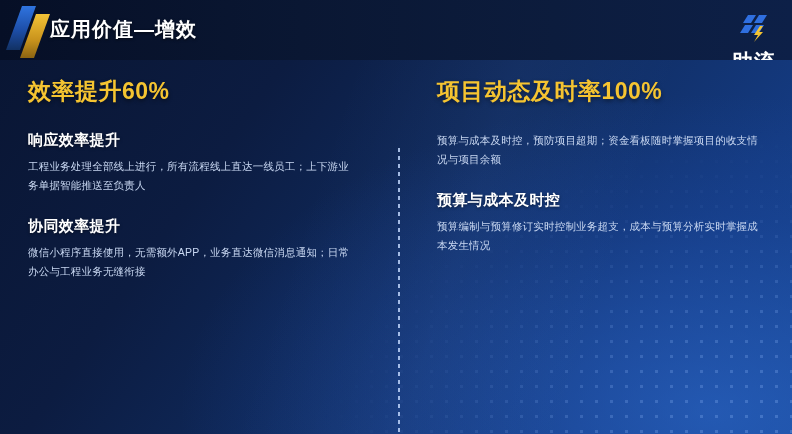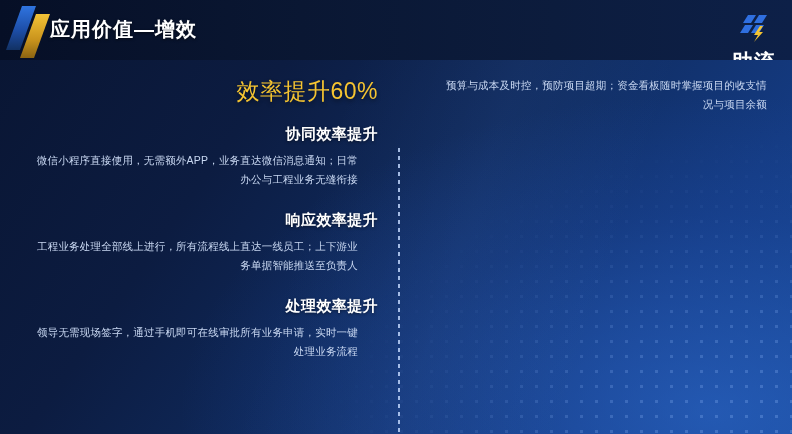--- a/index.html
+++ b/index.html
@@ -20,21 +20,20 @@
       radial-gradient(ellipse 700px 420px at 88% 92%, rgba(40,95,195,0.55) 0%, rgba(30,75,170,0.22) 45%, rgba(0,0,0,0) 72%),
       linear-gradient(128deg, #0a1736 0%, #0d1f46 32%, #123濃 55%, #123a7e 72%, #16458f 100%);
     background-color: #0d2150;
   }
 
   
   #slide {
     background:
       radial-gradient(ellipse 720px 430px at 90% 95%, rgba(45,105,205,0.60) 0%, rgba(32,80,175,0.26) 46%, rgba(0,0,0,0) 74%),
       linear-gradient(125deg, #091532 0%, #0c1c41 30%, #102d63 58%, #143a80 80%, #174692 100%);
-    text-align: right;
   }
 
   
   #dots {
     position: absolute;
     inset: 0;
     pointer-events: none;
     background-image: radial-gradient(circle, rgba(150,190,255,0.30) 1.6px, rgba(0,0,0,0) 2.0px);
     background-size: 15px 15px;
     background-position: 4px 4px;
@@ -123,24 +122,24 @@
   .column {
     position: absolute;
     top: 76px;
     width: 350px;
   }
   #col-left  { left: 28px; }
   #col-right { left: 437px; }
 
   .col-heading {
     font-size: 23px;
-    font-weight: normal;
+    font-weight: bold;
     color: #f5c431;
     letter-spacing: 0.5px;
-    margin: 0 0 18px 0;
+    margin: 0 0 24px 0;
     text-shadow: 0 2px 4px rgba(0,0,0,0.45);
   }
 
   .block { margin-bottom: 21px; }
 
   .block-title {
     font-size: 15px;
     font-weight: bold;
     color: #ffffff;
     margin: 0 0 7px 0;
@@ -199,37 +198,38 @@
       <div id="logo-text">助流</div>
     </div>
   </div>
 
   <div id="divider"></div>
 
   <div class="column" id="col-left">
     <h2 class="col-heading">效率提升60%</h2>
 
     <div class="block">
+      <h3 class="block-title">响应效率提升</h3>
+      <p class="block-body">工程业务处理全部线上进行，所有流程线上直达一线员工；上下游业务单据智能推送至负责人</p>
+    </div>
+
+    <div class="block">
       <h3 class="block-title">协同效率提升</h3>
       <p class="block-body">微信小程序直接使用，无需额外APP，业务直达微信消息通知；日常办公与工程业务无缝衔接</p>
     </div>
 
-    <div class="block">
-      <h3 class="block-title">响应效率提升</h3>
-      <p class="block-body">工程业务处理全部线上进行，所有流程线上直达一线员工；上下游业务单据智能推送至负责人</p>
-    </div>
-
-    <div class="block">
-      <h3 class="block-title">处理效率提升</h3>
-      <p class="block-body">领导无需现场签字，通过手机即可在线审批所有业务申请，实时一键处理业务流程</p>
-    </div>
   </div>
 
   <div class="column" id="col-right">
+    <h2 class="col-heading">项目动态及时率100%</h2>
 
     <div class="block">
       <p class="block-body">预算与成本及时控，预防项目超期；资金看板随时掌握项目的收支情况与项目余额</p>
     </div>
 
+    <div class="block">
+      <h3 class="block-title">预算与成本及时控</h3>
+      <p class="block-body">预算编制与预算修订实时控制业务超支，成本与预算分析实时掌握成本发生情况</p>
+    </div>
 
   </div>
 
 </div>
 
 </body></html>

